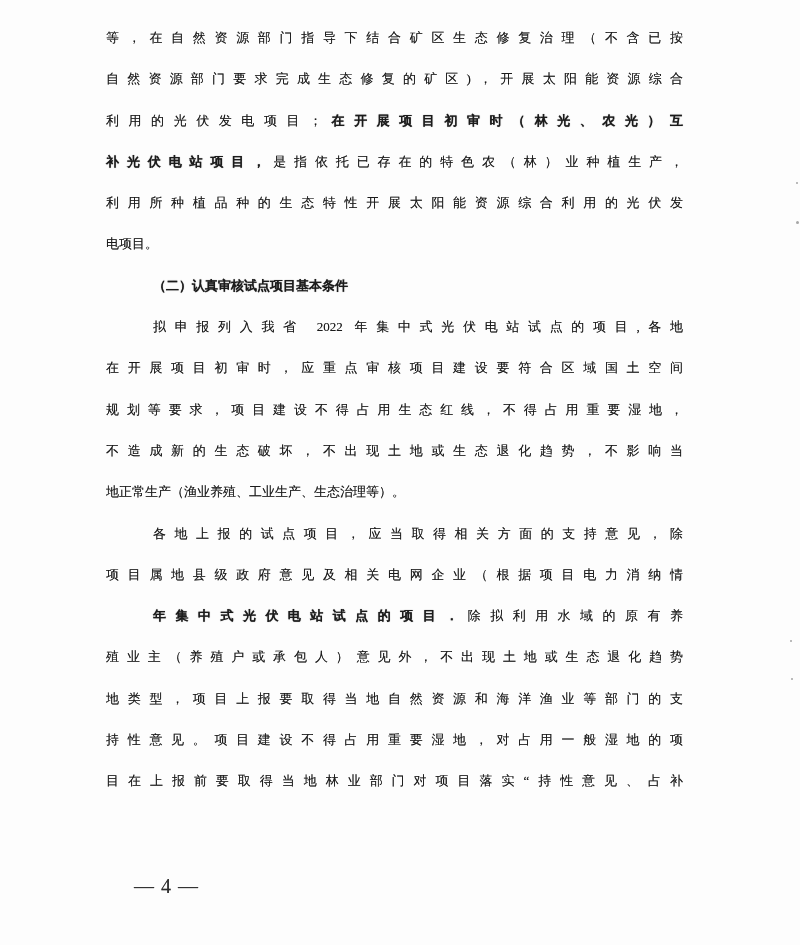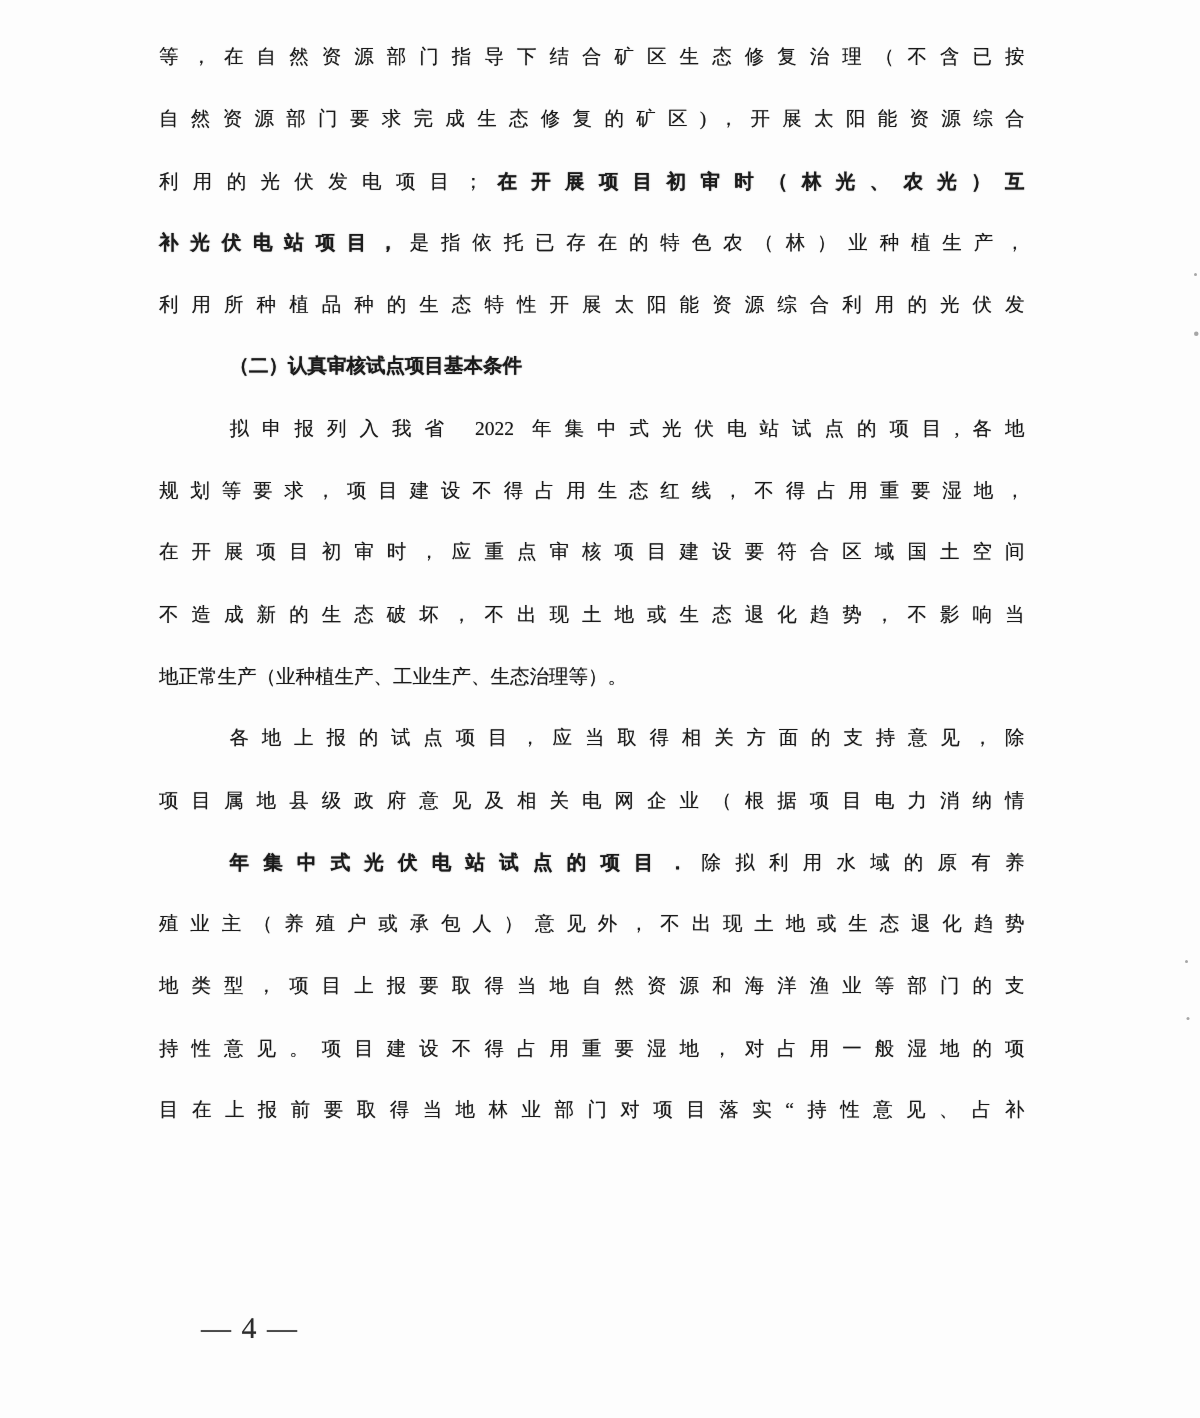--- a/index.html
+++ b/index.html
@@ -47,26 +47,27 @@
 </head>
 <body style="background: rgb(253, 253, 253);">
 
 <div class="page">
   <div class="text-block" style="color: rgb(27, 27, 27);">
       <div class="line j"><span class="seg">等，在自然资源部门指导下结合矿区生态修复治理（不含已按</span></div>
       <div class="line j"><span class="seg">自然资源部门要求完成生态修复的矿区)，开展太阳能资源综合</span></div>
       <div class="line j"><span class="seg">利用的光伏发电项目；</span><span class="seg bold">在开展项目初审时（林光、农光）互</span></div>
       <div class="line j"><span class="seg bold">补光伏电站项目，</span><span class="seg">是指依托已存在的特色农（林）业种植生产，</span></div>
       <div class="line j"><span class="seg">利用所种植品种的生态特性开展太阳能资源综合利用的光伏发</span></div>
+      <div class="line"><span class="seg">电项目。</span></div>
       <div class="line ind"><span class="seg bold">（二）认真审核试点项目基本条件</span></div>
       <div class="line j ind"><span class="seg">拟申报列入我省 2022 年集中式光伏电站试点的项目,各地</span></div>
+      <div class="line j"><span class="seg">在开展项目初审时，应重点审核项目建设要符合区域国土空间</span></div>
       <div class="line j"><span class="seg">规划等要求，项目建设不得占用生态红线，不得占用重要湿地，</span></div>
-      <div class="line j"><span class="seg">在开展项目初审时，应重点审核项目建设要符合区域国土空间</span></div>
       <div class="line j"><span class="seg">不造成新的生态破坏，不出现土地或生态退化趋势，不影响当</span></div>
-      <div class="line"><span class="seg">地正常生产（业种植生产、工业生产、生态治理等）。</span></div>
+      <div class="line"><span class="seg">地正常生产（渔业养殖、工业生产、生态治理等）。</span></div>
       <div class="line j ind"><span class="seg">各地上报的试点项目，应当取得相关方面的支持意见，除</span></div>
       <div class="line j"><span class="seg">项目属地县级政府意见及相关电网企业（根据项目电力消纳情</span></div>
       <div class="line j ind"><span class="seg bold">年集中式光伏电站试点的项目．</span><span class="seg">除拟利用水域的原有养</span></div>
       <div class="line j"><span class="seg">殖业主（养殖户或承包人）意见外，不出现土地或生态退化趋势</span></div>
       <div class="line j"><span class="seg">地类型，项目上报要取得当地自然资源和海洋渔业等部门的支</span></div>
       <div class="line j"><span class="seg">持性意见。项目建设不得占用重要湿地，对占用一般湿地的项</span></div>
       <div class="line j"><span class="seg">目在上报前要取得当地林业部门对项目落实“持性意见、占补</span></div>
     </div>
   <div class="footer">— 4 —</div>
   <div>

